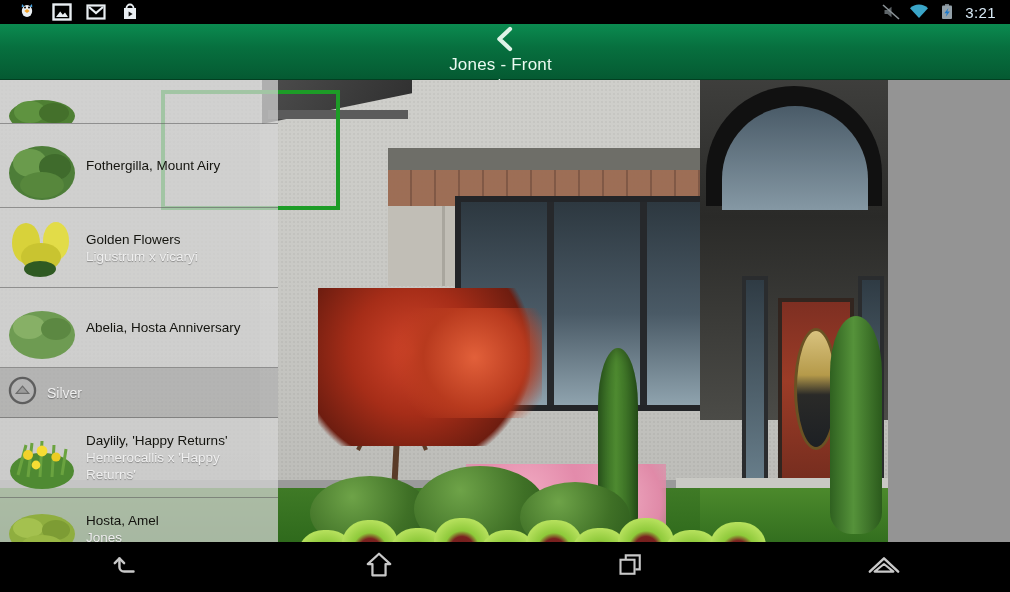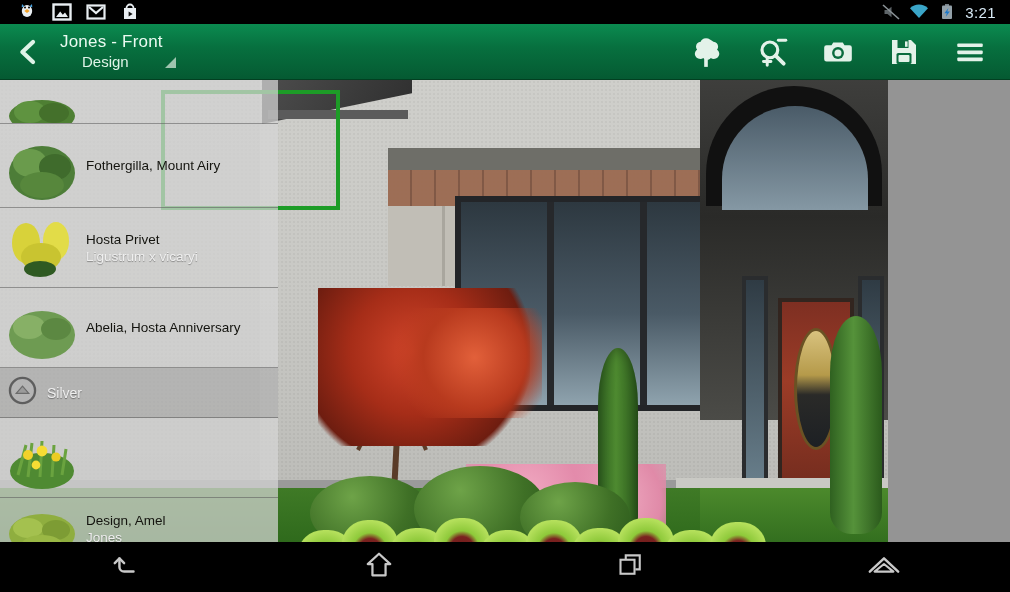--- a/index.html
+++ b/index.html
@@ -16,21 +16,21 @@
   #statusbar .sb-left { display:flex; align-items:center; gap:14px; padding-left:12px; }
   #statusbar .sb-right { margin-left:auto; display:flex; align-items:center; gap:8px; padding-right:8px; }
   .sb-ico { width:20px; height:18px; display:block; }
   .sb-time { color:#d8e9f5; font-size:15px; letter-spacing:.4px; font-family:"Liberation Sans",sans-serif; }
 
   
   #actionbar {
     position:absolute; left:0; top:24px; width:1010px; height:56px;
     background:linear-gradient(to bottom,#0b8b50 0%,#07703f 42%,#055a32 100%);
     border-bottom:1px solid #024021;
-    display:flex; align-items:center;
+    display:flex; align-items:center;flex-direction:column;
   }
   #back-btn { width:56px; height:56px; display:flex; align-items:center; justify-content:center; }
   #titlebox { display:flex; flex-direction:column; justify-content:center; height:56px; padding-left:4px; }
   #title-main { color:#eafaf1; font-size:17px; line-height:21px; letter-spacing:.2px; }
   #title-sub-row { display:flex; align-items:flex-end; gap:36px; }
   #title-sub { color:#dff3e7; font-size:15px; line-height:20px; padding-left:22px; }
   #title-caret { width:0;height:0;border-left:11px solid transparent;border-bottom:11px solid #9ec4ae; margin-bottom:4px; }
   #ab-actions { margin-left:auto; display:flex; align-items:center; gap:22px; padding-right:18px; }
   .ab-btn { width:44px; height:44px; display:flex; align-items:center; justify-content:center; }
 
@@ -373,21 +373,21 @@
       <div class="row" style="height:80px">
         <div class="thumb">
           <svg viewBox="0 0 72 70" width="72" height="70">
               <ellipse cx="20" cy="30" rx="14" ry="20" fill="#d8d23a"></ellipse>
               <ellipse cx="50" cy="28" rx="13" ry="19" fill="#e2dc48"></ellipse>
               <ellipse cx="35" cy="44" rx="20" ry="14" fill="#c9c430"></ellipse>
               <ellipse cx="34" cy="56" rx="16" ry="8" fill="#2f5a22"></ellipse>
             </svg>
         </div>
         <div class="txt">
-          <div class="common">Hosta Privet</div>
+          <div class="common">Golden Flowers</div>
           <div class="latin">Ligustrum x vicaryi</div>
         </div>
       </div>
 
       <div class="row" style="height:80px">
         <div class="thumb">
           <svg viewBox="0 0 72 70" width="72" height="70">
               <ellipse cx="36" cy="42" rx="33" ry="24" fill="#6e9b52"></ellipse>
               <ellipse cx="23" cy="34" rx="16" ry="12" fill="#87b066"></ellipse>
               <ellipse cx="50" cy="36" rx="15" ry="11" fill="#5c8842"></ellipse>
@@ -412,33 +412,37 @@
         <div class="thumb">
           <svg viewBox="0 0 72 70" width="72" height="70">
               <ellipse cx="36" cy="48" rx="32" ry="18" fill="#4f8a32"></ellipse>
               <path d="M12 52 L20 22 M22 54 L26 20 M34 54 L36 18 M46 54 L48 22 M56 52 L60 26" stroke="#6aa33f" stroke-width="3" fill="none"></path>
               <circle cx="22" cy="32" r="5" fill="#f2d22a"></circle>
               <circle cx="36" cy="28" r="5.4" fill="#f6dc34"></circle>
               <circle cx="50" cy="34" r="4.6" fill="#eccc22"></circle>
               <circle cx="30" cy="42" r="4.4" fill="#f6dc34"></circle>
             </svg>
         </div>
+        <div class="txt">
+          <div class="common">Daylily, 'Happy Returns'</div>
+          <div class="latin">Hemerocallis x 'Happy Returns'</div>
+        </div>
       </div>
 
       <div class="row" style="height:62px">
         <div class="thumb">
           <svg viewBox="0 0 72 58" width="72" height="58">
               <ellipse cx="36" cy="34" rx="33" ry="20" fill="#8fae3f"></ellipse>
               <ellipse cx="22" cy="28" rx="15" ry="10" fill="#a4c14f"></ellipse>
               <ellipse cx="50" cy="30" rx="14" ry="10" fill="#7d9c34"></ellipse>
               <ellipse cx="36" cy="44" rx="20" ry="9" fill="#9ab845"></ellipse>
             </svg>
         </div>
         <div class="txt">
-          <div class="common">Design, Amel</div>
+          <div class="common">Hosta, Amel</div>
           <div class="latin">Jones</div>
         </div>
       </div>
 
     </div>
   </div>
 
   <div id="navbar">
     <div class="nav-btn">
       <span>

